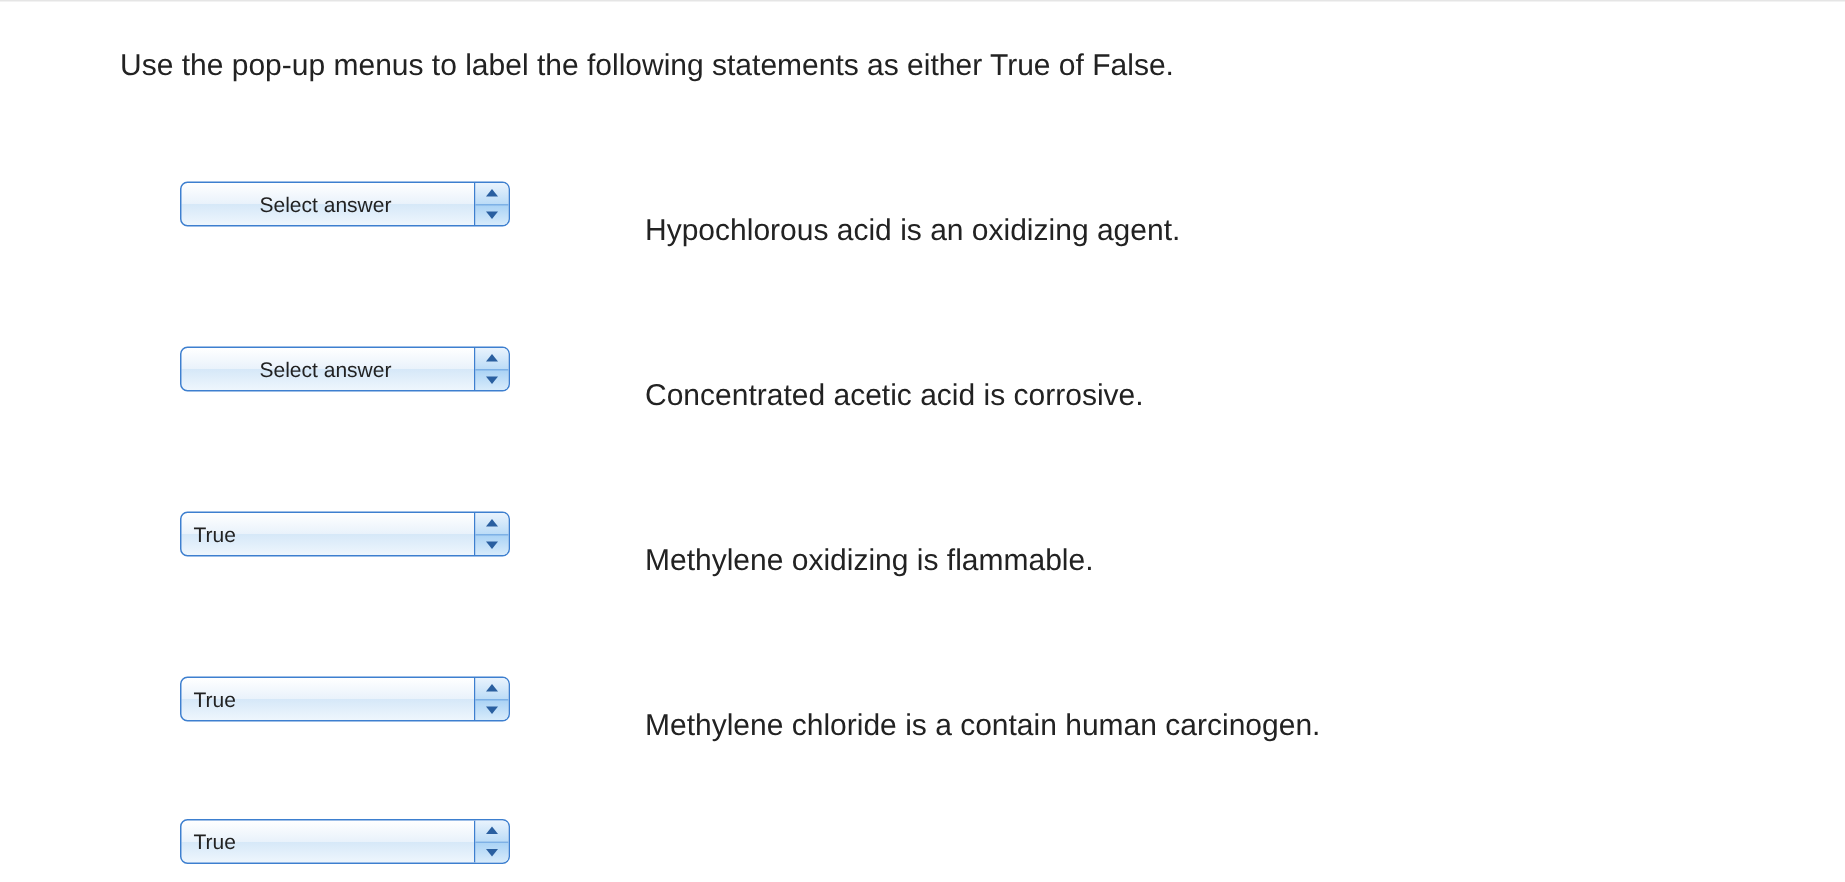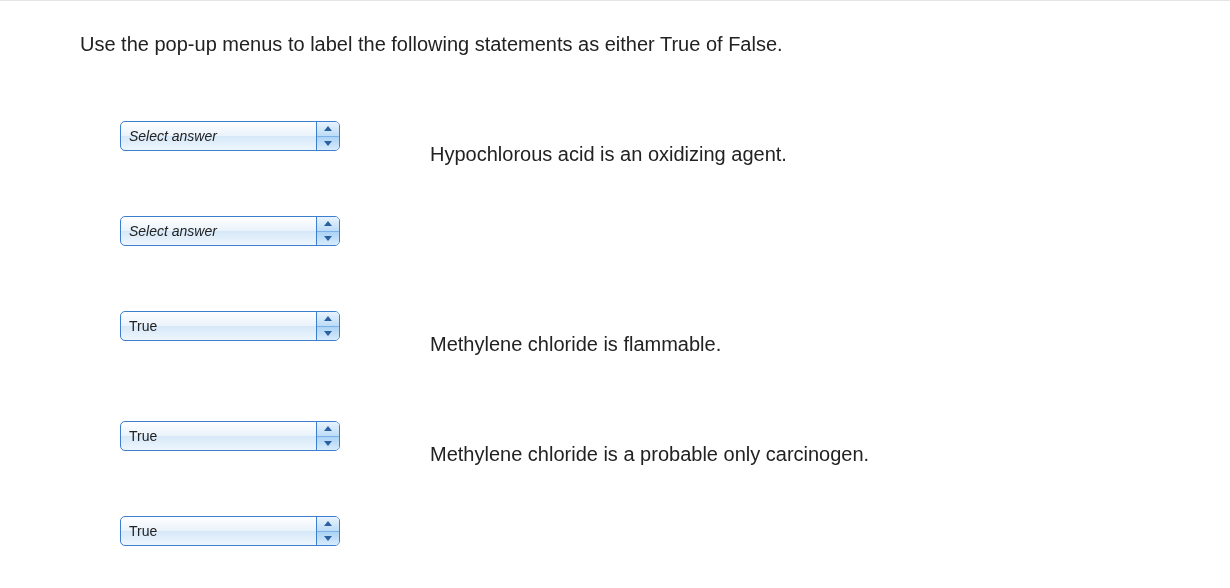--- a/index.html
+++ b/index.html
@@ -41,21 +41,21 @@
   .select-text {
     flex: 1;
     display: flex;
     align-items: center;
     padding: 0 8px;
     font-size: 14px;
     color: #222;
     border-right: 1px solid #3d7fcf;
   }
   .select-text.placeholder {
-    font-style: italic;
+    margin-left: 44px;
   }
   .select-arrows {
     width: 22px;
     display: flex;
     flex-direction: column;
     background: linear-gradient(to bottom, #e9f3fd 0%, #bcdcf7 50%, #a9d2f5 51%, #d7ebfb 100%);
   }
   .arrow-cell {
     flex: 1;
     display: flex;
@@ -112,50 +112,51 @@
         <div class="select-text placeholder">Select answer</div>
         <div class="select-arrows">
           <div class="arrow-cell">
               <div class="tri-up"></div>
             </div>
           <div class="arrow-cell">
               <div class="tri-down"></div>
             </div>
         </div>
       </div>
+      <div class="statement">Concentrated acetic acid is corrosive.</div>
     </div>
 
     <div class="row">
       <div class="select-wrap">
         <div class="select-text">True</div>
         <div class="select-arrows">
           <div class="arrow-cell">
               <div class="tri-up"></div>
             </div>
           <div class="arrow-cell">
               <div class="tri-down"></div>
             </div>
         </div>
       </div>
-      <div class="statement">Methylene chloride is flammable.</div>
+      <div class="statement">Methylene oxidizing is flammable.</div>
     </div>
 
     <div class="row">
       <div class="select-wrap">
         <div class="select-text">True</div>
         <div class="select-arrows">
           <div class="arrow-cell">
               <div class="tri-up"></div>
             </div>
           <div class="arrow-cell">
               <div class="tri-down"></div>
             </div>
         </div>
       </div>
-      <div class="statement">Methylene chloride is a probable only carcinogen.</div>
+      <div class="statement">Methylene chloride is a contain human carcinogen.</div>
     </div>
 
     <div class="row">
       <div class="select-wrap">
         <div class="select-text">True</div>
         <div class="select-arrows">
           <div class="arrow-cell">
               <div class="tri-up"></div>
             </div>
           <div class="arrow-cell">

